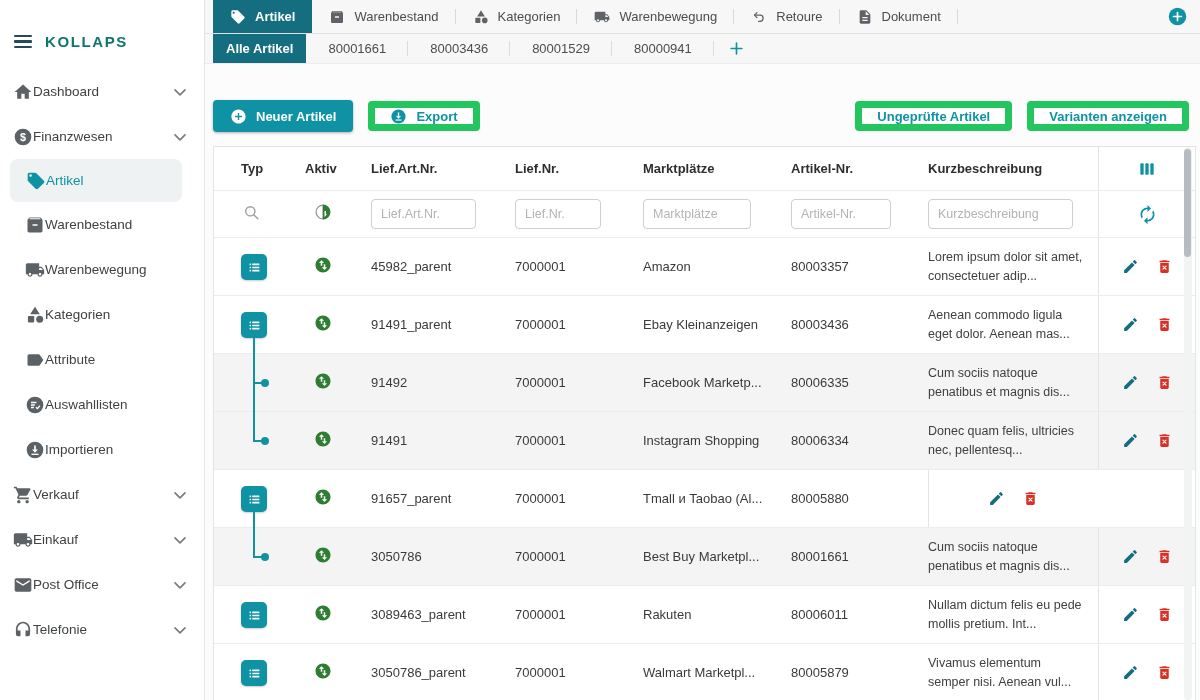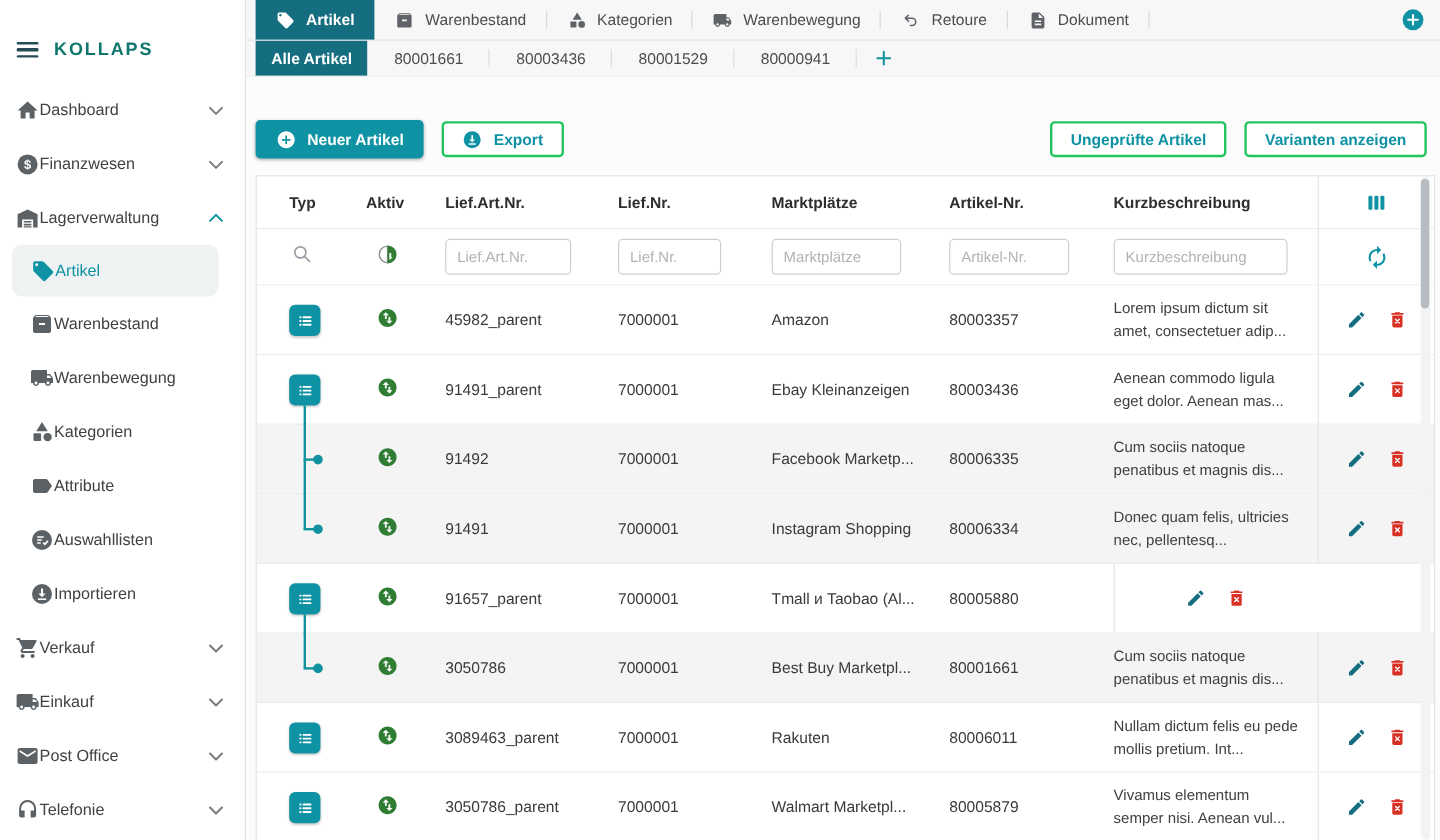--- a/index.html
+++ b/index.html
@@ -55,21 +55,21 @@
   .plus2 svg{width:17px;height:17px;}
 
   .content{flex:1;background:#fcfcfc;padding:36px 0 0 8px;box-sizing:border-box;}
 
   
   .actions-row{display:flex;align-items:center;height:32px;margin-bottom:14px;padding-right:7px;width:983px;box-sizing:border-box;}
   button{font-family:"Liberation Sans",sans-serif;cursor:pointer;}
   .btn-primary{background:#0f93a4;color:#fff;font-weight:bold;font-size:13px;border:none;border-radius:4px;
     height:32px;padding:0 17px;display:flex;gap:9px;align-items:center;box-shadow:0 1px 3px rgba(0,0,0,.3);}
   .btn-primary .icon svg{width:17px;height:17px;}
-  .btn-outline{background:#fff;border:2px solid #22c55e;color:#0f93a4;font-weight:bold;font-size:13px;
+  .btn-outline{background:#fff;border:7px solid #22c55e;color:#0f93a4;font-weight:bold;font-size:13px;
     border-radius:4px;height:30px;padding:0 15px;display:flex;gap:9px;align-items:center;margin-left:15px;justify-content:center;}
   .btn-outline .icon svg{width:17px;height:17px;}
   .spacer{flex:1;}
 
   
   .table-card{width:983px;height:554px;background:#fff;border:1px solid #e4e4e4;border-bottom:none;
     position:relative;overflow:hidden;box-sizing:border-box;}
   .grid{display:grid;grid-template-columns:64px 66px 144px 128px 148px 137px 170px 1fr;
     padding-left:27px;align-items:center;box-sizing:border-box;}
   .thead{height:44px;border-bottom:1px solid #ececec;font-size:13px;font-weight:bold;color:#2e2e2e;}
@@ -135,33 +135,20 @@
         <span class="icon">
           <svg viewBox="0 0 24 24">
             <circle cx="12" cy="12" r="10"></circle>
             <text x="12" y="16.8" text-anchor="middle" font-size="13" font-weight="bold" fill="#fff" font-family="Liberation Sans,sans-serif">$</text>
           </svg>
         </span>
         <span class="nav-label">Finanzwesen</span>
         <span class="icon chev">
           <svg viewBox="0 0 24 24">
             <path d="M6 9.5l6 6 6-6" fill="none" stroke="#7a7a7a" stroke-width="2" stroke-linecap="round" stroke-linejoin="round"></path>
-          </svg>
-        </span>
-      </div>
-      <div class="nav-item">
-        <span class="icon">
-          <svg viewBox="0 0 24 24">
-            <path d="M12 3 2 7.8V21h4.5v-8h11v8H22V7.8L12 3zM8.2 14.6h7.6v1.6H8.2zM8.2 17.4h7.6V19H8.2zM8.2 19.8h7.6V21H8.2z"></path>
-          </svg>
-        </span>
-        <span class="nav-label">Lagerverwaltung</span>
-        <span class="icon chev">
-          <svg viewBox="0 0 24 24">
-            <path d="M6 14.5l6-6 6 6" fill="none" stroke="#0f93a4" stroke-width="2" stroke-linecap="round" stroke-linejoin="round"></path>
           </svg>
         </span>
       </div>
       <div class="nav-item child active">
         <span class="icon">
           <svg viewBox="0 0 24 24">
             <path d="M21.41 11.58l-9-9C12.05 2.22 11.55 2 11 2H4c-1.1 0-2 .9-2 2v7c0 .55.22 1.05.59 1.42l9 9c.36.36.86.58 1.41.58s1.05-.22 1.41-.59l7-7c.37-.36.59-.86.59-1.41s-.22-1.06-.59-1.42zM5.5 7C4.67 7 4 6.33 4 5.5S4.67 4 5.5 4 7 4.67 7 5.5 6.33 7 5.5 7z"></path>
           </svg>
         </span>
         <span class="nav-label">Artikel</span>
@@ -451,21 +438,21 @@
             </div>
             <div class="cell aktiv-pad"><span class="icon">
                 <svg viewBox="0 0 24 24">
                   <path d="M12 2C6.48 2 2 6.48 2 12s4.48 10 10 10 10-4.48 10-10S17.52 2 12 2zM6.5 9 10 5.5 13.5 9H11v4H9V9H6.5zm11 6L14 18.5 10.5 15H13v-4h2v4h2.5z" fill="#2e7d32"></path>
                 </svg>
               </span></div>
             <div class="cell">45982_parent</div>
             <div class="cell">7000001</div>
             <div class="cell">Amazon</div>
             <div class="cell">80003357</div>
-            <div class="kurz">Lorem ipsum dictum sit amet, consectetuer adip...</div>
+            <div class="kurz">Lorem ipsum dolor sit amet, consectetuer adip...</div>
             <div class="acell">
               <span class="icon icon-btn">
                 <svg viewBox="0 0 24 24">
                   <path d="M3 17.25V21h3.75L17.81 9.94l-3.75-3.75L3 17.25zM20.71 7.04c.39-.39.39-1.02 0-1.41l-2.34-2.34a1 1 0 0 0-1.41 0l-1.83 1.83 3.75 3.75 1.83-1.83z" fill="#156e7f"></path>
                 </svg>
               </span>
               <span class="icon icon-btn">
                 <svg viewBox="0 0 24 24">
                   <path d="M6 19c0 1.1.9 2 2 2h8c1.1 0 2-.9 2-2V7H6v12zM19 4h-3.5l-1-1h-5l-1 1H5v2h14V4z" fill="#d93025"></path>
                   <path d="m9.8 11.4 4.4 4.4M14.2 11.4l-4.4 4.4" stroke="#fff" stroke-width="1.6" stroke-linecap="round"></path>

